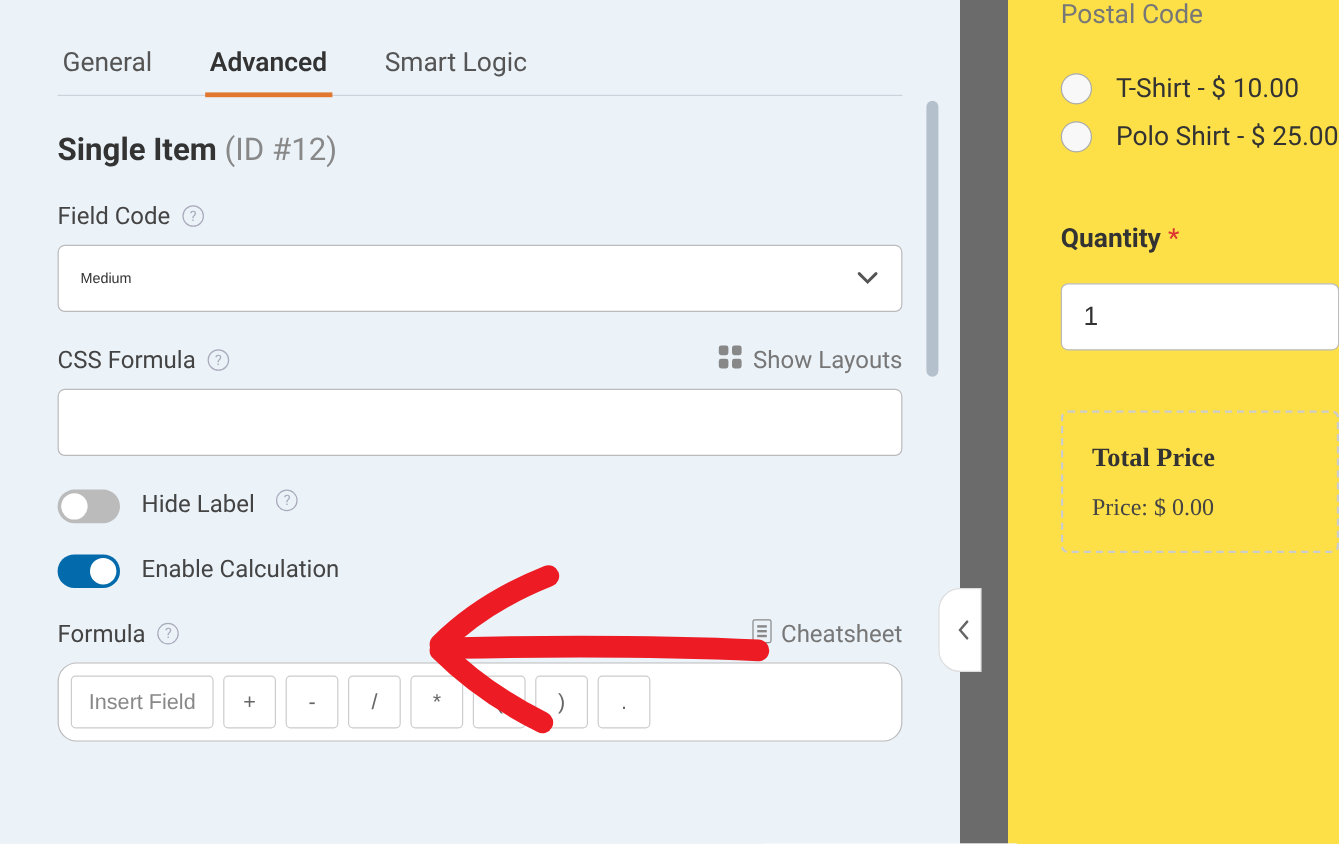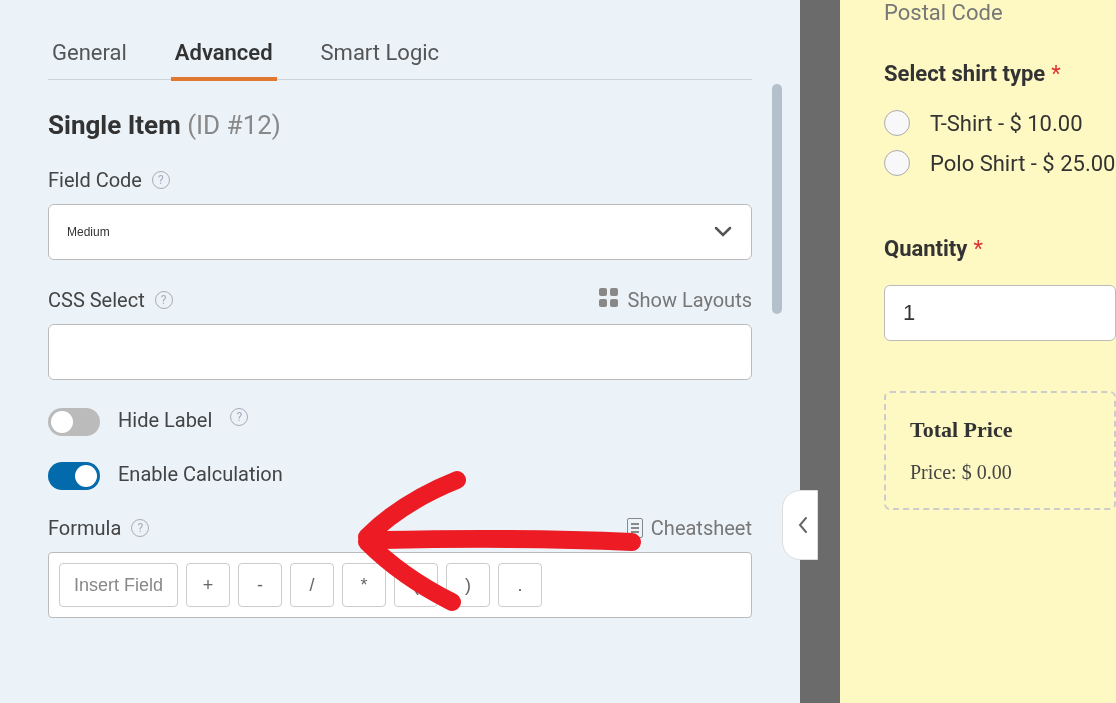--- a/index.html
+++ b/index.html
@@ -35,35 +35,35 @@
 .toggle-row { display: flex; gap: 18px; margin-bottom: 26px; }
 .toggle { width: 52px; height: 28px; border-radius: 14px; position: relative; cursor: pointer; }
 .toggle-off { background: #bbb; }
 .toggle-on { background: #036aab; }
 .toggle-knob { position: absolute; width: 22px; height: 22px; background: #fff; border-radius: 50%; top: 3px; }
 .toggle-off .toggle-knob { left: 3px; }
 .toggle-on .toggle-knob { right: 3px; }
 .toggle-label { font-size: 20px; color: #444; }
 
 .formula-row { display: flex; justify-content: space-between; align-items: center; margin-bottom: 12px; }
-.cheatsheet { display: flex; align-items: center; gap: 8px; color: #777; font-size: 20px; cursor: pointer; }
+.cheatsheet { display: flex; gap: 8px; color: #777; font-size: 20px; cursor: pointer; }
 .doc-icon { width: 16px; height: 20px; border: 1.5px solid #888; border-radius: 2px; position: relative; }
 .doc-icon::after { content: ''; position: absolute; top: 4px; left: 3px; right: 3px; height: 2px; background: #888; box-shadow: 0 4px 0 #888, 0 8px 0 #888; }
 
-.formula-box { border: 1px solid #bbb; border-radius: 4px; background: #fff; padding: 10px; display: flex; gap: 8px; flex-wrap: wrap; }
+.formula-box { border: 1px solid #bbb; border-radius: 16px; background: #fff; padding: 10px; display: flex; gap: 8px; flex-wrap: wrap; }
 .formula-btn { height: 44px; min-width: 44px; padding: 0 14px; border: 1px solid #ccc; border-radius: 4px; background: #fff; font-size: 18px; color: #666; cursor: pointer; display: flex; align-items: center; justify-content: center; }
 .formula-btn.insert { color: #888; }
 
 .scrollbar { position: absolute; right: 6px; top: 72px; width: 10px; height: 230px; background: #b4c0cc; border-radius: 5px; }
 
 .divider-col { width: 40px; background: #6b6b6b; position: relative; }
 .collapse-nub { position: absolute; top: 490px; left: -18px; width: 36px; height: 70px; background: #fff; border: 1px solid #ddd; border-radius: 18px 0 0 18px; display: flex; align-items: center; justify-content: center; cursor: pointer; }
 .collapse-nub svg { transform: translateX(3px); }
 
-.right-panel { flex: 1; padding: 0 0 0 44px; background: #fef9c3; }
+.right-panel { flex: 1; padding: 0 0 0 44px; background: #fde047; }
 .field-label-preview { font-size: 22px; color: #777; margin-bottom: 36px; }
 .preview-section-label { font-size: 22px; font-weight: 700; color: #333; margin-bottom: 24px; }
 .req { color: #d33; font-weight: 400; margin-left: 6px; }
 
 .radio-list { display: flex; flex-direction: column; gap: 14px; margin-bottom: 60px; }
 .radio-item { display: flex; align-items: center; gap: 20px; font-size: 22px; color: #333; cursor: pointer; }
 .radio-circle { width: 26px; height: 26px; border: 1.5px solid #aaa; border-radius: 50%; background: #f8f8f8; }
 
 .qty-input { width: 100%; height: 56px; border: 1px solid #bbb; border-radius: 6px; background: #fff; padding: 0 18px; font-size: 22px; color: #333; margin-bottom: 50px; }
 
@@ -103,21 +103,21 @@
           </select>
           <svg class="select-chevron" width="18" height="12" viewBox="0 0 18 12">
               <path d="M2 2 L9 9 L16 2" stroke="#555" stroke-width="2.5" fill="none" stroke-linecap="round"></path>
             </svg>
         </div>
       </div>
 
       <div class="field-group">
         <div class="css-row">
           <div class="field-label" style="margin-bottom:0;">
-            <span>CSS Select</span>
+            <span>CSS Formula</span>
             <span class="help-icon">?</span>
           </div>
           <div class="show-layouts">
             <span class="layouts-icon">
                 <span></span>
                 <span></span>
                 <span></span>
                 <span></span>
               </span>
             <span>Show Layouts</span>
@@ -176,23 +176,20 @@
     <div class="collapse-nub">
       <svg width="12" height="20" viewBox="0 0 12 20">
           <path d="M9 3 L3 10 L9 17" stroke="#666" stroke-width="2" fill="none" stroke-linecap="round"></path>
         </svg>
     </div>
   </div>
 
   <div class="right-panel">
     <div class="field-label-preview">Postal Code</div>
 
-    <div class="preview-section-label">
-      <span>Select shirt type</span><span class="req">*</span>
-    </div>
     <div class="radio-list">
       <label class="radio-item">
         <span class="radio-circle"></span>
         <span>T-Shirt - $ 10.00</span>
       </label>
       <label class="radio-item">
         <span class="radio-circle"></span>
         <span>Polo Shirt - $ 25.00</span>
       </label>
     </div>

